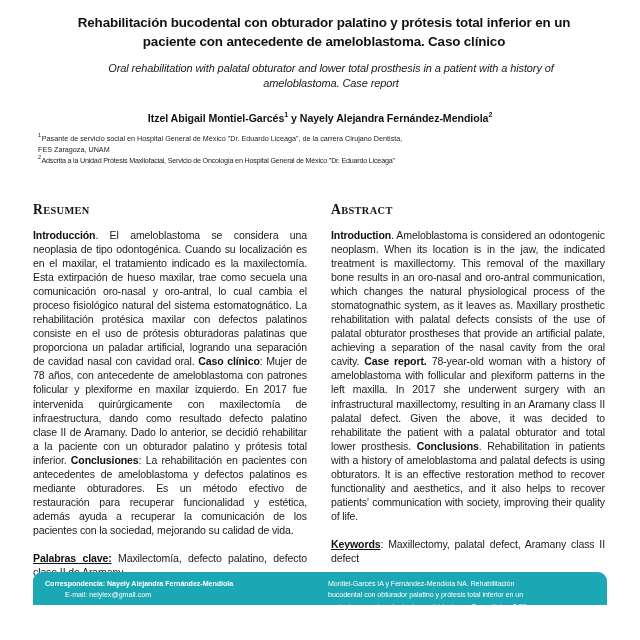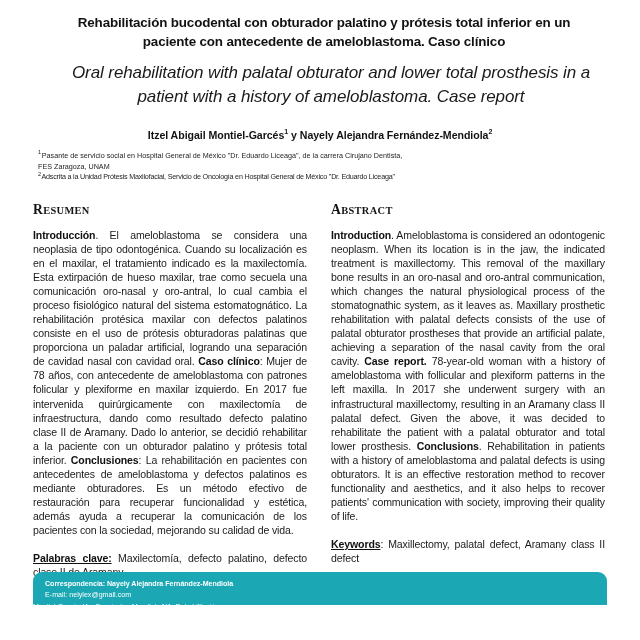--- a/index.html
+++ b/index.html
@@ -31,21 +31,21 @@
   }
   .title-es {
     font-size: 13.4px;
     font-weight: bold;
     line-height: 1.38;
     letter-spacing: -0.15px;
     color: #121212;
     margin: 0;
   }
   .title-en {
-    font-size: 17px;
+    font-size: 11px;
     font-style: italic;
     font-weight: normal;
     line-height: 1.4;
     letter-spacing: -0.1px;
     color: #1a1a1a;
     margin: 10px 6px 0 20px;
   }
 
   
   .authors {
@@ -151,38 +151,38 @@
     left: 33px;
     top: 572px;
     width: 574px;
     height: 33px;
     background: #1ba7b3;
     border-radius: 9px 9px 0 0;
     overflow: hidden;
     box-sizing: border-box;
     display: flex;
     padding: 7px 0 0 0;
-    flex-direction: column;
   }
   .footer-left {
     width: 295px;
     padding-left: 12px;
     box-sizing: border-box;
     color: #ffffff;
     font-size: 7.1px;
     line-height: 1.62;
   }
   .footer-left .corr {
     font-weight: bold;
     letter-spacing: -0.04px;
     display: block;
   }
   .footer-left .mail {
     display: block;
     letter-spacing: 0.02px;
+    margin-left: 20px;
   }
   .footer-right {
     flex: 1;
     padding-right: 17px;
     box-sizing: border-box;
     color: #ffffff;
     font-size: 7.1px;
     line-height: 1.62;
     text-align: justify;
     letter-spacing: -0.05px;

